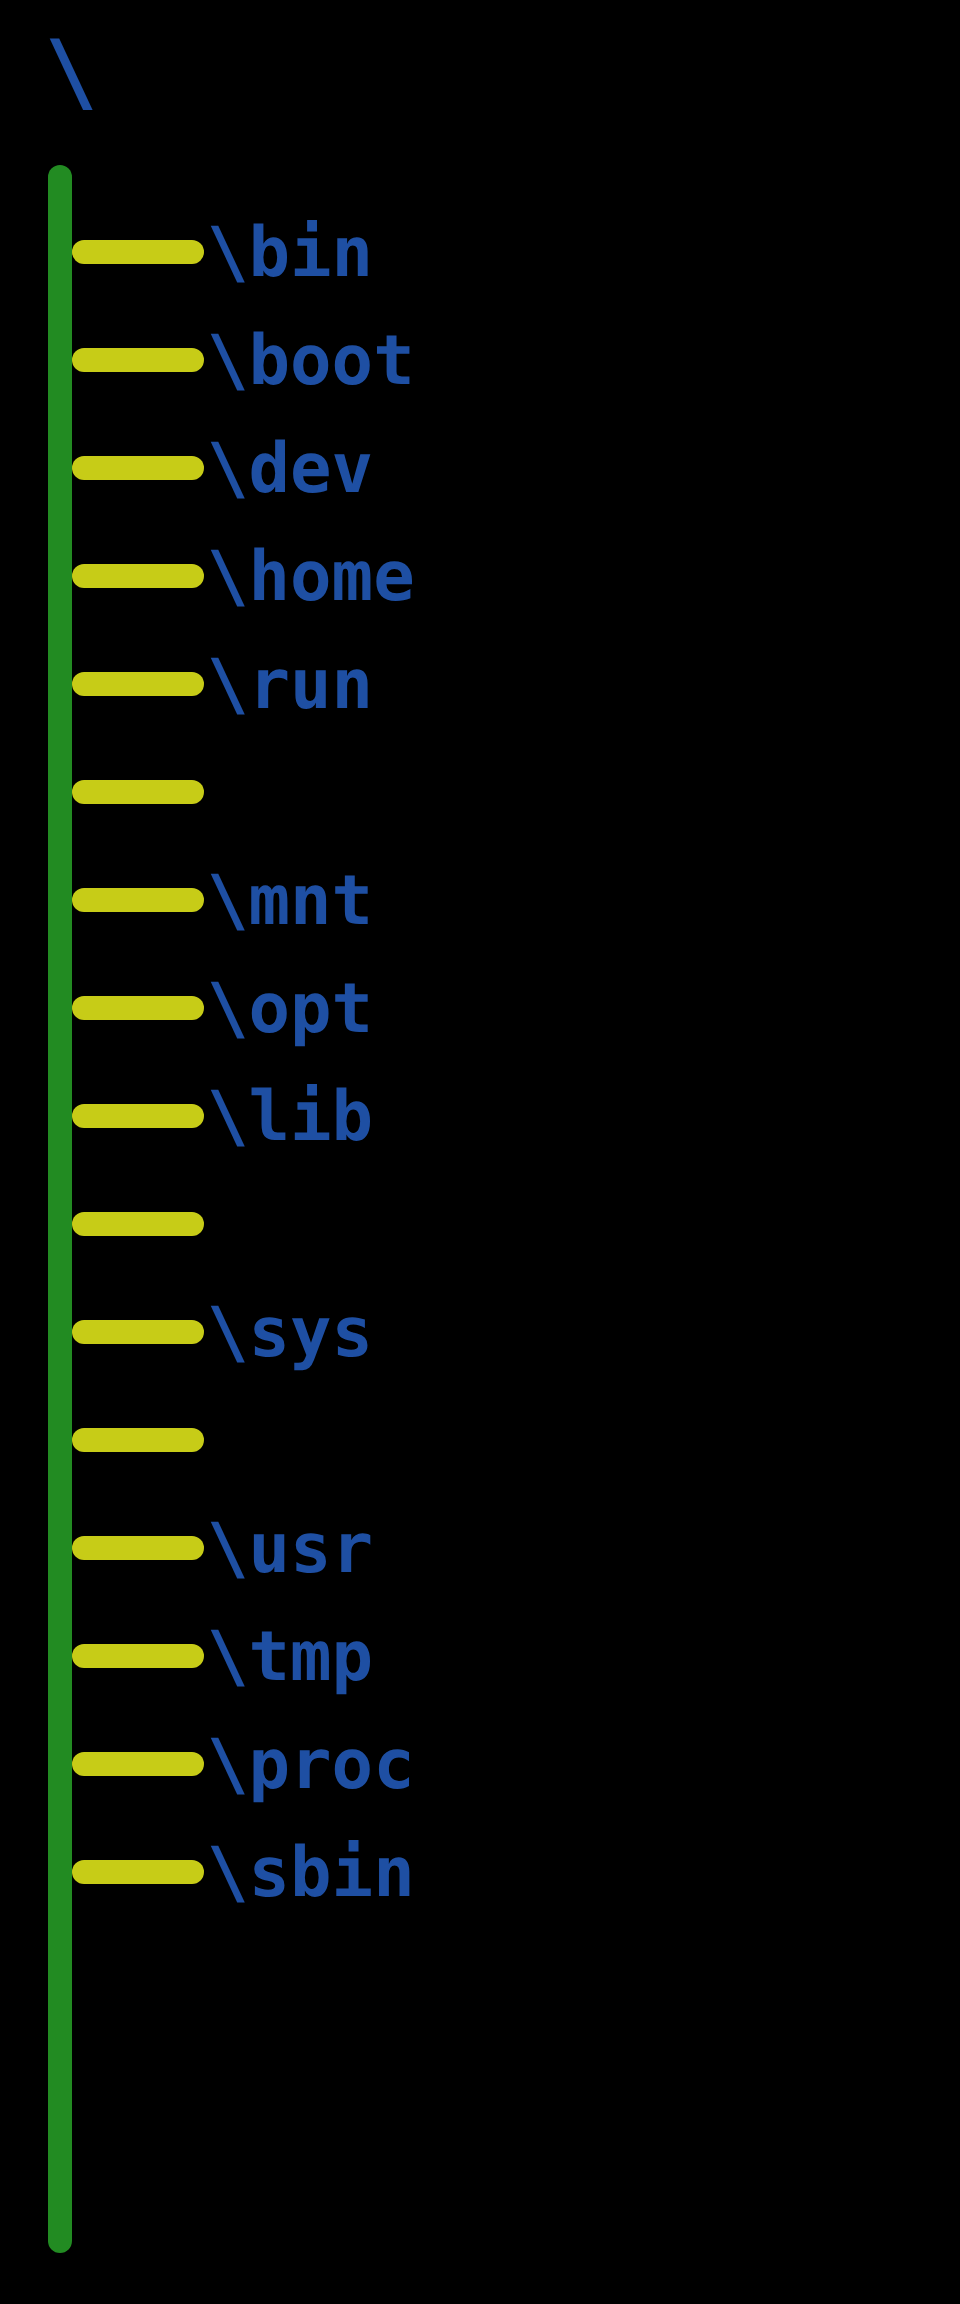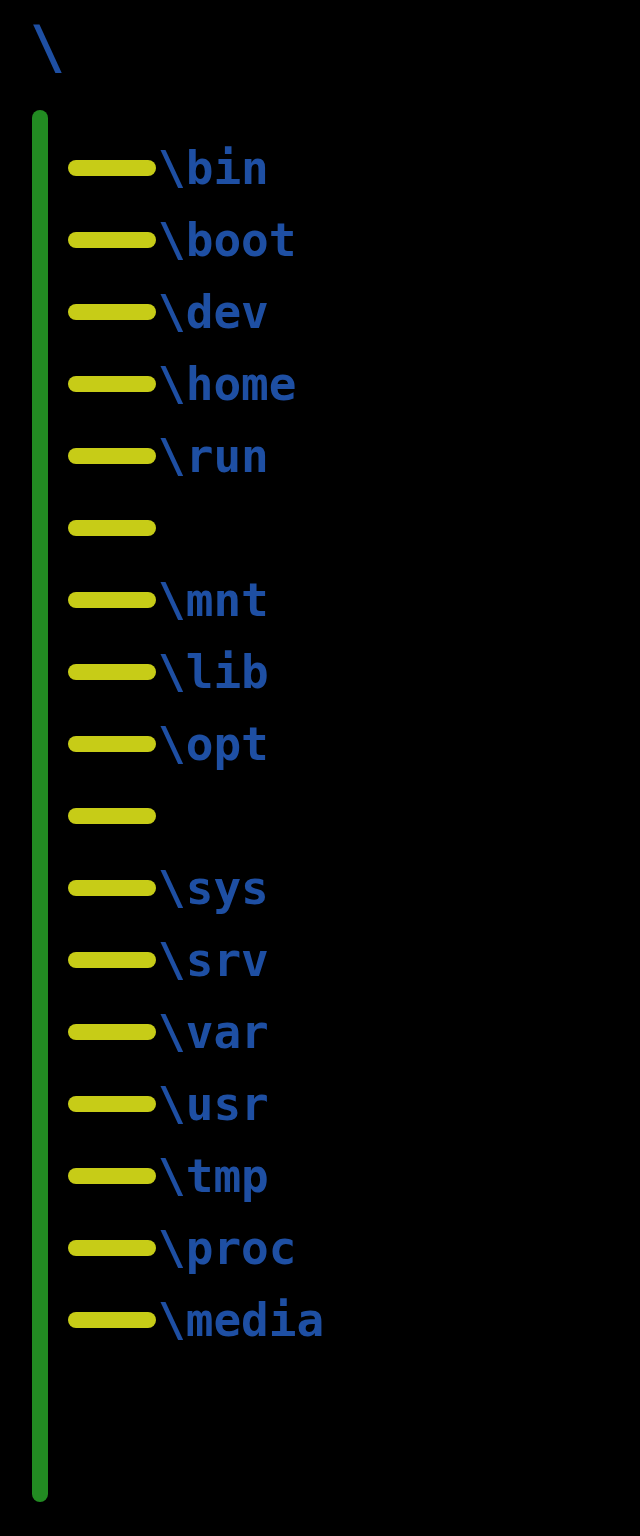--- a/index.html
+++ b/index.html
@@ -38,21 +38,20 @@
       top: 144px;
       left: 48px;
       display: flex;
       flex-direction: column;
       gap: 24px;
     }
     .branch {
       display: flex;
       align-items: center;
       height: 48px;
-      padding-left: 20px;
     }
     .branch-line {
       width: 88px;
       height: 16px;
       background: #C7CC17;
       border-radius: 8px;
       margin-right: 2px;
     }
     .branch-label {
       color: #1E4FA3;
@@ -91,50 +90,45 @@
   </div>
   <div class="branch">
     <div class="branch-line"></div>
   </div>
   <div class="branch">
     <div class="branch-line"></div>
     <span class="branch-label">\mnt</span>
   </div>
   <div class="branch">
     <div class="branch-line"></div>
-    <span class="branch-label">\lib</span>
+    <span class="branch-label">\opt</span>
   </div>
   <div class="branch">
     <div class="branch-line"></div>
-    <span class="branch-label">\opt</span>
+    <span class="branch-label">\lib</span>
   </div>
   <div class="branch">
     <div class="branch-line"></div>
   </div>
   <div class="branch">
     <div class="branch-line"></div>
     <span class="branch-label">\sys</span>
   </div>
   <div class="branch">
     <div class="branch-line"></div>
-    <span class="branch-label">\srv</span>
-  </div>
-  <div class="branch">
-    <div class="branch-line"></div>
-    <span class="branch-label">\var</span>
   </div>
   <div class="branch">
     <div class="branch-line"></div>
     <span class="branch-label">\usr</span>
   </div>
   <div class="branch">
     <div class="branch-line"></div>
     <span class="branch-label">\tmp</span>
   </div>
   <div class="branch">
     <div class="branch-line"></div>
     <span class="branch-label">\proc</span>
   </div>
   <div class="branch">
     <div class="branch-line"></div>
-    <span class="branch-label">\media</span>
+    <span class="branch-label">\sbin</span>
   </div>
 </div>
 
 </body></html>

